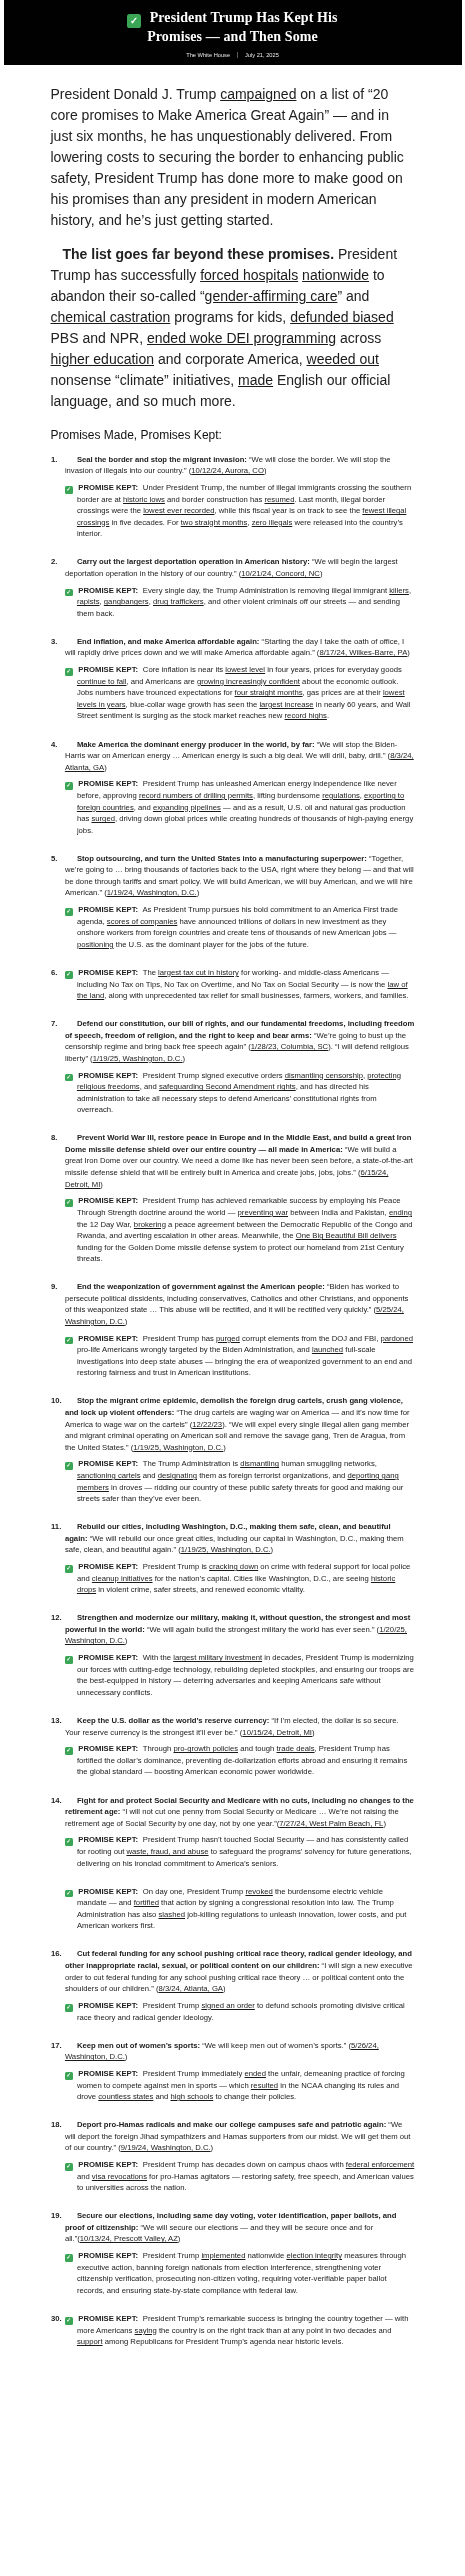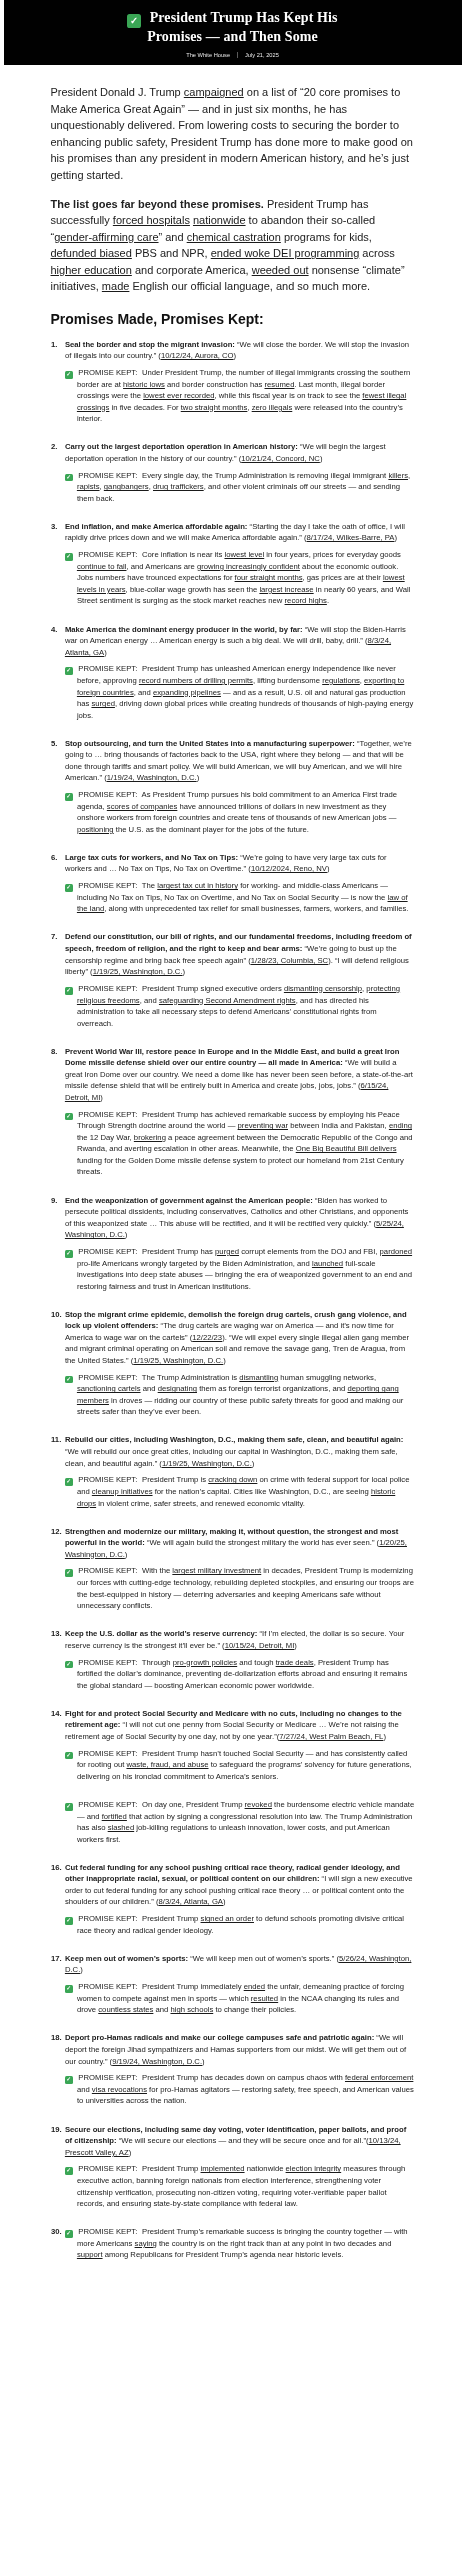--- a/index.html
+++ b/index.html
@@ -53,28 +53,28 @@
   }
   .check.lg {
     width: 13.4px; height: 13.4px; line-height: 13.4px;
     font-size: 9.8px; border-radius: 2.6px;
     vertical-align: -2.1px; margin-right: 5.2px;
   }
 
   
   main { padding: 19.6px 47px 41px; }
   .para {
-    font-size: 11px;
+    font-size: 14px;
     line-height: 1.5;
     margin: 0 0 12.4px;
     color: #212121;
   }
   h2.sect {
-    font-size: 14px;
-    font-weight: 700;
+    font-size: 12px;
+    font-weight: 400;
     color: #111;
     margin: 16.5px 0 11.3px;
   }
   ol.promises { list-style: none; margin: 0; padding: 0; }
   li.promise { margin: 0 0 16.5px; }
   .p-head {
     position: relative;
     padding-left: 14.4px;
     font-size: 7.7px;
     line-height: 1.5;
@@ -82,22 +82,22 @@
   }
   .p-num { position: absolute; left: 0.5px; top: 0; font-weight: 700; }
   .p-kept {
     margin: 0 0 0 14.4px;
     padding-left: 12px;
     text-indent: -12px;
     font-size: 7.7px;
     line-height: 1.5;
   }
   .p-kept .check { margin-right: 3.6px; }
-  .kept-label { font-weight: 400; margin-right: 2.6px; }
-  .b { font-weight: 700; }
+  .kept-label { font-weight: 700; margin-right: 2.6px; }
+  .b { font-weight: 700; margin-left: 12px; }
   .lnk {
     text-decoration: underline;
     text-underline-offset: 1px;
     color: #1a1a1a;
     cursor: pointer;
   }
 </style>
 </head>
 <body>
 
@@ -178,21 +178,20 @@
     <p class="p-kept">
       <span class="check">✓</span>
       <span class="kept-label">PROMISE KEPT:</span>
       <span class="rich"><span>As President Trump pursues his bold commitment to an America First trade agenda, </span><span class="lnk">scores of companies</span><span> have announced trillions of dollars in new investment as they onshore workers from foreign countries and create tens of thousands of new American jobs — </span><span class="lnk">positioning</span><span> the U.S. as the dominant player for the jobs of the future.</span></span>
     </p>
   </li>
 
   <li class="promise">
     <p class="p-head">
       <span class="p-num">6.</span>
-      <span class="rich"><span class="b">Large tax cuts for workers, and No Tax on Tips:</span><span> “We’re going to have very large tax cuts for workers and … No Tax on Tips, No Tax on Overtime.” (</span><span class="lnk">10/12/2024, Reno, NV</span><span>)</span></span>
     </p>
     <p class="p-kept">
       <span class="check">✓</span>
       <span class="kept-label">PROMISE KEPT:</span>
       <span class="rich"><span>The </span><span class="lnk">largest tax cut in history</span><span> for working- and middle-class Americans — including No Tax on Tips, No Tax on Overtime, and No Tax on Social Security — is now the </span><span class="lnk">law of the land</span><span>, along with unprecedented tax relief for small businesses, farmers, workers, and families.</span></span>
     </p>
   </li>
 
   <li class="promise">
     <p class="p-head">

